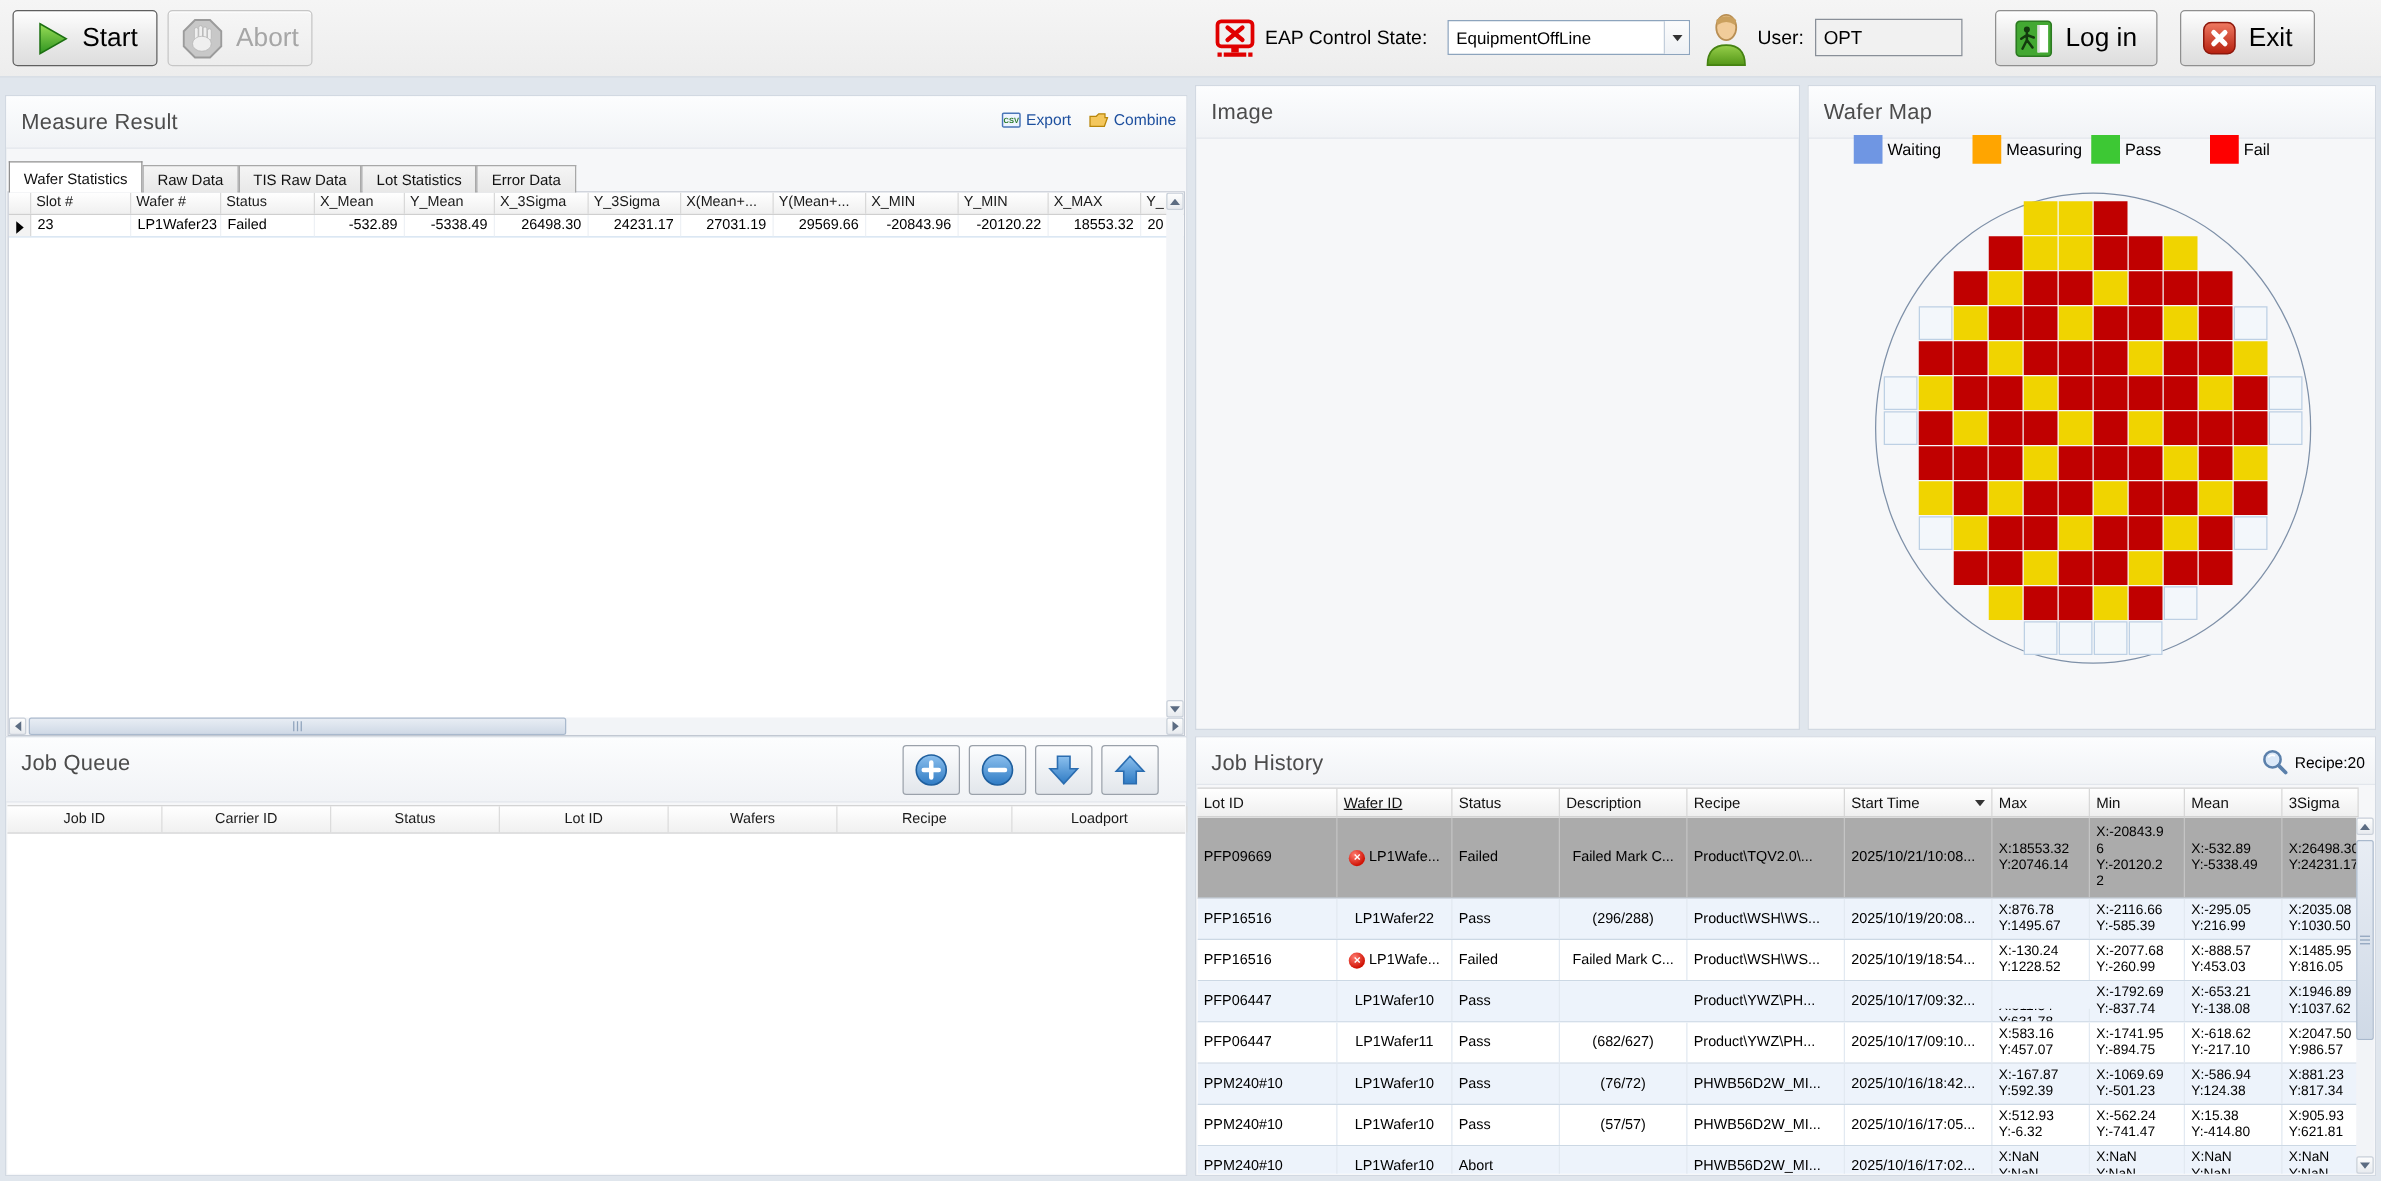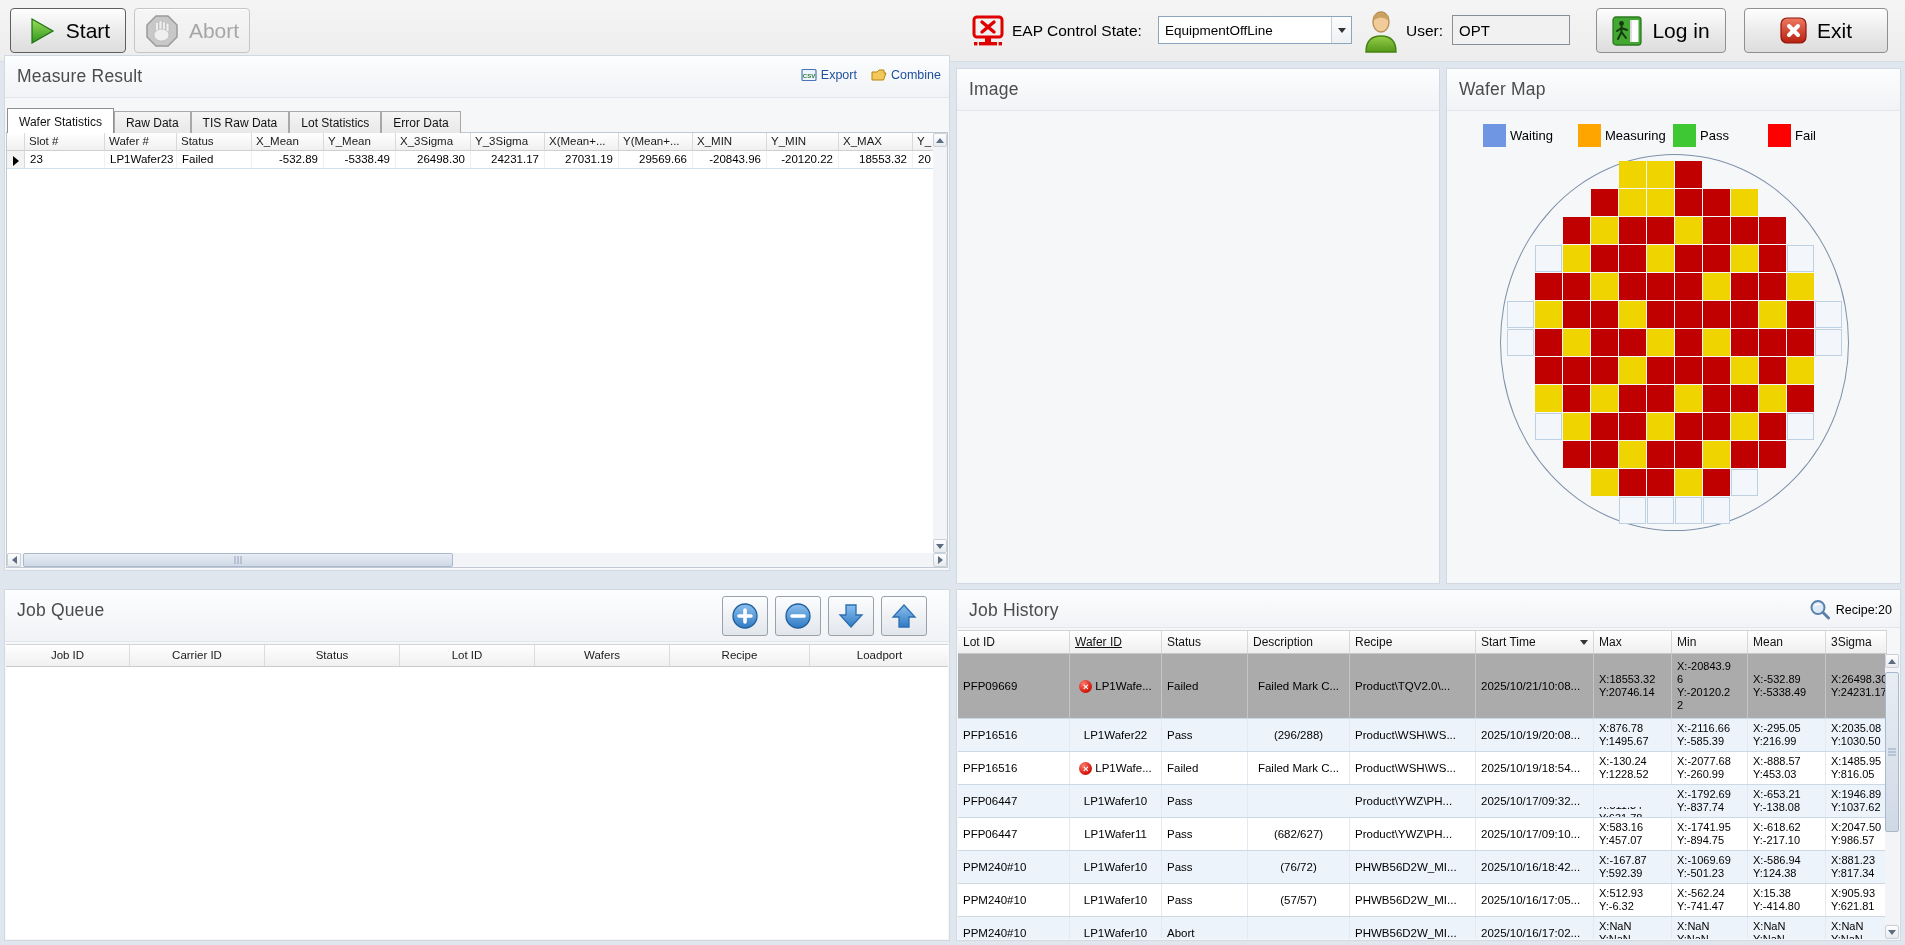--- a/index.html
+++ b/index.html
@@ -26,21 +26,21 @@
   .tri-down-s { border-left:4px solid transparent; border-right:4px solid transparent; border-top:5px solid #333; }
   .tri-right-b { border-top:5px solid transparent; border-bottom:5px solid transparent; border-left:6px solid #000; }
 
   
   .panel { position:absolute; background:#f6f7f9; border:1px solid #d2d9e2; }
   .phead { position:absolute; left:0; top:0; right:0; height:42px;
            background:linear-gradient(#fcfdfe,#f1f3f6); border-bottom:1px solid #e2e6ec; }
   .ptitle { position:absolute; left:12px; top:10px; font-size:17.5px; color:#4c4c4c; letter-spacing:.2px; }
 
   
-  #p-measure { left:4px; top:55px; width:946px; height:516px; }
+  #p-measure { left:4px; top:76px; width:946px; height:516px; }
   .mr-links { position:absolute; right:8px; top:12px; display:flex; gap:14px; align-items:flex-start; }
   .mr-link { display:flex; align-items:center; gap:4px; font-size:12.5px; color:#1d4f9e; cursor:pointer; }
   .mr-tabs { position:absolute; left:2px; top:52px; height:25px; display:flex; align-items:flex-end; z-index:3; }
   .tab { font-size:12px; color:#111; padding:4px 11px 4px; background:linear-gradient(#f5f5f5,#e8e8e8);
          border:1px solid #a8a8a8; border-bottom:none; height:22px; }
   .tab.active { background:#fff; height:25px; padding-top:6px; border-color:#8f8f8f; position:relative; z-index:4; }
   .mr-body { position:absolute; left:1px; right:1px; top:76px; bottom:2px; background:#fff; border:1px solid #c2c8d2; overflow:hidden; }
   .grid-hrow { display:flex; height:18px; background:linear-gradient(#ffffff,#f0f0f0); border-bottom:1px solid #cfcfcf; }
   .grid-hcell { flex:none; font-size:11.5px; color:#1a1a1a; padding:2px 4px 0; border-right:1px solid #d9d9d9;
                 white-space:nowrap; overflow:hidden; }
@@ -75,21 +75,21 @@
               background:#949494; box-shadow:0 0 0 40px #6f6f6f; filter:blur(2px); }
   .img-highlight { position:absolute; left:198px; top:149px; width:92px; height:92px; border-radius:50%;
               background:radial-gradient(circle, #d0d0d0 0 55%, rgba(190,190,190,0) 78%); filter:blur(1px); }
   .xhair-v { position:absolute; left:228px; top:0; width:1px; height:100%; background:#35e0e0; }
   .xhair-h { position:absolute; top:174px; left:0; height:1px; width:100%; background:#35e0e0; }
   .img-caption { position:absolute; top:0; left:50%; transform:translateX(-50%); font-size:8px; color:#f2f2f2;
                  background:rgba(55,55,55,.65); padding:1px 8px; white-space:nowrap; }
 
   
   #p-wafermap { left:1446px; top:68px; width:455px; height:516px; }
-  .wm-legend { position:absolute; left:2px; top:52px; height:28px; display:flex; align-items:center;padding-left:34px; }
+  .wm-legend { position:absolute; left:2px; top:36px; height:28px; display:flex; align-items:center;padding-left:34px; }
   .wm-litem { display:flex; align-items:center; width:95px; }
   .wm-swatch { width:23px; height:23px; margin-right:4px; }
   .wm-llabel { font-size:13px; color:#000; }
   .wm-grid { position:absolute; left:60px; top:92px; width:335px; height:363px; }
   .wm-cell { position:absolute; width:27px; height:27px; }
   .wm-circle { position:absolute; left:-7px; top:-7px; width:349px; height:377px; border:1px solid #7e90a8; border-radius:50%; }
 
   
   #p-jobqueue { left:4px; top:589px; width:946px; height:352px; }
   .jq-btns { position:absolute; right:22px; top:6px; display:flex; gap:7px; }
@@ -194,21 +194,21 @@
         <rect x="18" y="4" width="8.5" height="22" fill="#ffffff"></rect>
         <rect x="18" y="4" width="1.8" height="22" fill="#d9d9d9"></rect>
         <g stroke="#133a0e" stroke-width="2" stroke-linecap="round" fill="none">
           <circle cx="9.5" cy="7.5" r="2.4" fill="#133a0e" stroke="none"></circle>
           <path d="M9.5,10 L9.5,16 M9.5,12 L15,14 M9.5,12 L5,15 M9.5,16 L14,22 M9.5,16 L6,23"></path>
         </g>
       </svg>
       <span>Log in</span>
     </div>
 
-    <div class="btn" style="left:1744px; top:8px; width:144px; height:45px; ">
+    <div class="btn" style="left:1744px; top:8px; width:108px; height:45px; ">
       <svg width="27" height="27" viewBox="0 0 27 27">
         <defs>
             <linearGradient id="gRed" x1="0" y1="0" x2="0" y2="1">
           <stop offset="0" stop-color="#ef7a62"></stop>
               <stop offset="1" stop-color="#b6200f"></stop>
             </linearGradient>
           </defs>
         <rect x="1" y="1" width="25" height="25" rx="6" fill="url(#gRed)" stroke="#8d170b" stroke-width="1.2"></rect>
         <path d="M9,9 L18,18 M18,9 L9,18" stroke="#ffffff" stroke-width="4" stroke-linecap="round"></path>
       </svg>

